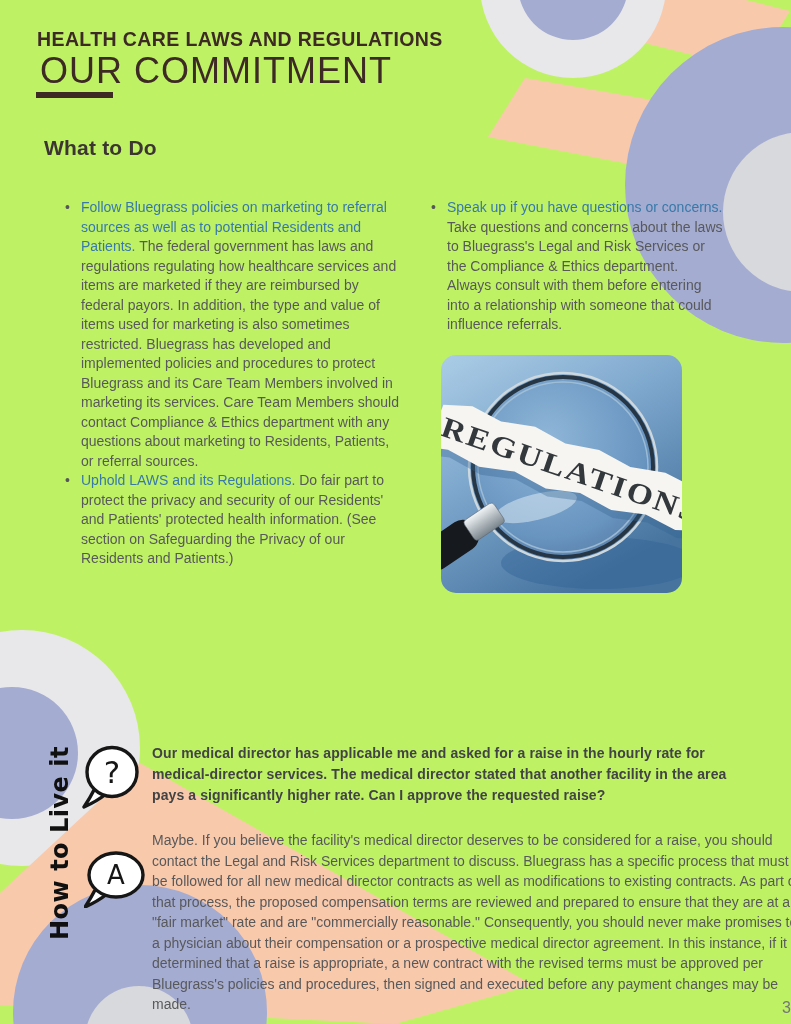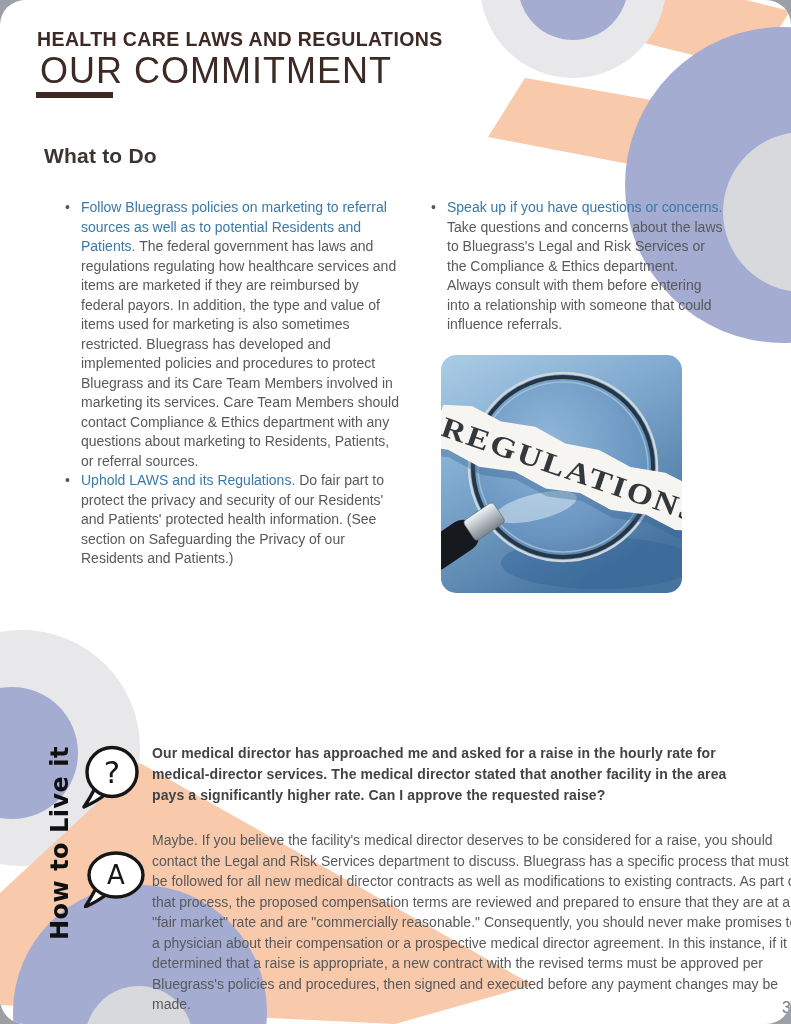--- a/index.html
+++ b/index.html
@@ -1,41 +1,40 @@
 <!DOCTYPE html>
 <html><head>
 <meta charset="utf-8">
 <style>
   html,body{margin:0;padding:0;background:#9aa0a6;}
   .page{
     position:relative;width:791px;height:1024px;margin:0 auto;
-    background:#ffffff;overflow:hidden;
+    background:#bef264;overflow:hidden;
     font-family:"Liberation Sans",sans-serif;
-    border-radius:25px;
     -webkit-font-smoothing:antialiased;
   }
   .decor{position:absolute;left:0;top:0;z-index:0;pointer-events:none;}
   .content{position:absolute;left:0;top:0;width:100%;height:100%;z-index:1;}
 
   .eyebrow{
     position:absolute;left:37px;top:28px;
     font-size:19.5px;font-weight:700;letter-spacing:.4px;
     color:#3e2a25;
   }
   .title{
     position:absolute;left:40px;top:50px;
     font-size:36px;font-weight:400;letter-spacing:1px;
     color:#3e2a25;
   }
   .title-underline{
     position:absolute;left:36px;top:92px;width:77px;height:6px;
     background:#3e2a25;
   }
   .what-heading{
-    position:absolute;left:44px;top:144px;
+    position:absolute;left:44px;top:136px;
     font-size:21px;font-weight:700;letter-spacing:.2px;
     color:#3c3531;
   }
   ul.bullets{
     position:absolute;margin:15px;padding:0;list-style:none;
     font-size:14px;line-height:19.5px;color:#58595b;
   }
   ul.bullets.left{left:44px;top:183px;width:340px;}
   ul.bullets.right{left:410px;top:183px;width:300px;}
   ul.bullets li{position:relative;padding-left:22px;}
@@ -173,18 +172,18 @@
       <ellipse cx="30" cy="27" rx="25" ry="24.5" fill="#ffffff" stroke="#161616" stroke-width="3.4"></ellipse>
       <text x="30" y="38" text-anchor="middle" font-family="DejaVu Sans, sans-serif" font-size="31" fill="#161616">?</text>
     </svg>
 
     <svg class="bubble a" width="62" height="58" viewBox="0 0 62 58">
       <path d="M11 40 C7 48 3 54 1 57 C10 53 18 48 23 44" fill="#ffffff" stroke="#161616" stroke-width="3.4" stroke-linejoin="round"></path>
       <ellipse cx="32" cy="25" rx="27" ry="22" fill="#ffffff" stroke="#161616" stroke-width="3.4"></ellipse>
       <text x="32" y="34" text-anchor="middle" font-family="DejaVu Sans, sans-serif" font-size="26" fill="#161616">A</text>
     </svg>
 
-    <div class="q-text">Our medical director has approached me and asked for a raise in the hourly rate for medical-director services. The medical director stated that another facility in the area pays a significantly higher rate. Can I approve the requested raise?</div>
+    <div class="q-text">Our medical director has applicable me and asked for a raise in the hourly rate for medical-director services. The medical director stated that another facility in the area pays a significantly higher rate. Can I approve the requested raise?</div>
     <div class="a-text">Maybe. If you believe the facility's medical director deserves to be considered for a raise, you should contact the Legal and Risk Services department to discuss. Bluegrass has a specific process that must be followed for all new medical director contracts as well as modifications to existing contracts. As part of that process, the proposed compensation terms are reviewed and prepared to ensure that they are at a "fair market" rate and are "commercially reasonable." Consequently, you should never make promises to a physician about their compensation or a prospective medical director agreement. In this instance, if it is determined that a raise is appropriate, a new contract with the revised terms must be approved per Bluegrass's policies and procedures, then signed and executed before any payment changes may be made.</div>
 
     <div class="page-num">31</div>
   </div>
 </div>
 
 </body></html>

